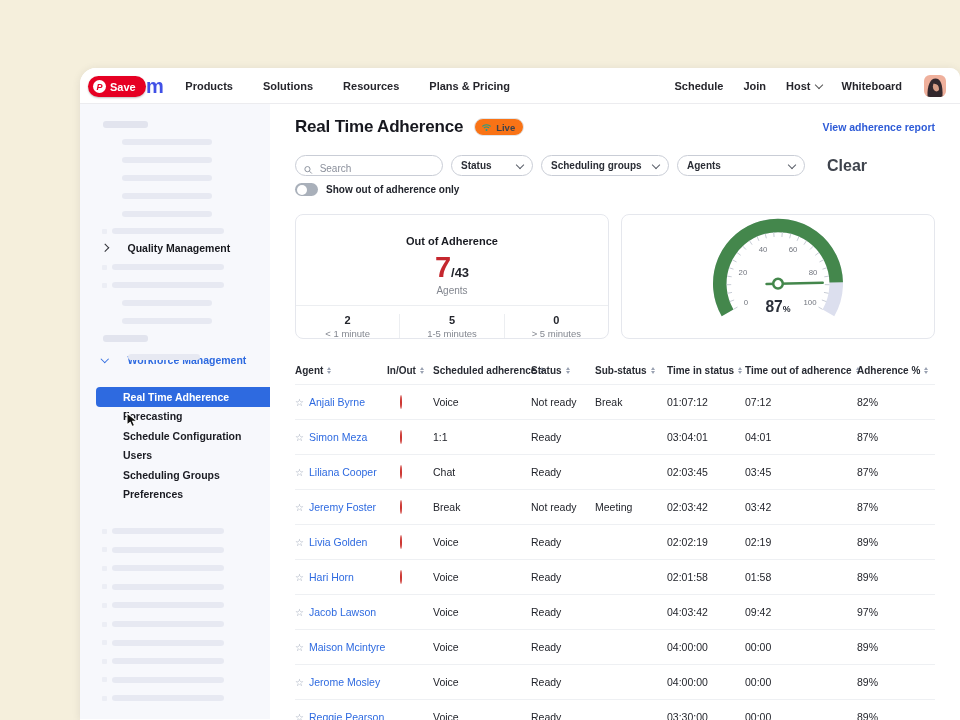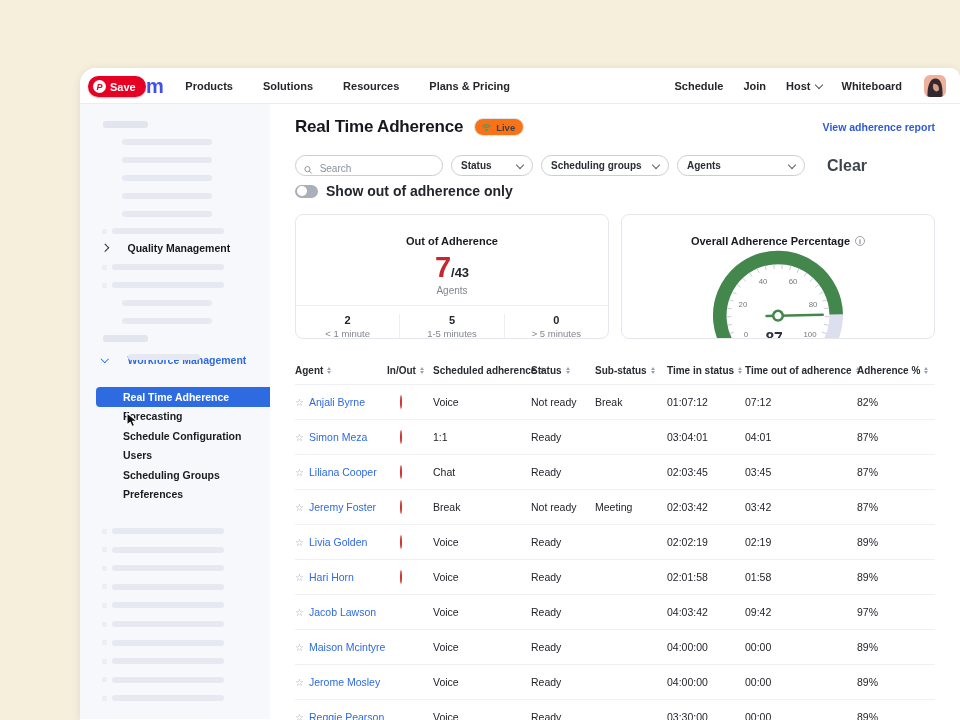--- a/index.html
+++ b/index.html
@@ -55,21 +55,21 @@
   .search input::placeholder{color:#8a8f9b}
   .select{height:21px;border:1px solid #c9cdd6;border-radius:11px;display:flex;align-items:center;
           justify-content:space-between;padding:0 9px;font-size:10px;font-weight:600;color:#2a2d35;
           box-sizing:border-box;background:#fff;cursor:pointer;flex:none}
   .select .chev{border-color:#5a5f69;margin:0 0 2px 8px}
   .clear{font-size:16px;font-weight:600;color:#3f444d;margin-left:14px;cursor:pointer}
 
   .toggle-row{position:absolute;top:79px;left:25px;display:flex;align-items:center;gap:8px}
   .toggle{width:23px;height:13px;border-radius:7px;background:#a9b0ba;position:relative;cursor:pointer}
   .toggle::after{content:"";position:absolute;left:1.5px;top:1.5px;width:10px;height:10px;border-radius:50%;background:#fff}
-  .toggle-label{font-size:14px;font-weight:600;color:#23262e}
+  .toggle-label{font-size:10px;font-weight:600;color:#23262e}
 
   .cards{position:absolute;top:110px;left:25px;right:25px;height:125px;display:flex;gap:12px}
   .card{flex:1;border:1px solid #e5e7ed;border-radius:8px;background:#fff;box-sizing:border-box;position:relative;overflow:hidden}
   .card-title{text-align:center;font-size:11px;font-weight:700;color:#191b22;margin-top:20px;
               display:flex;justify-content:center;gap:5px;align-items:center}
   .ooa-num{display:flex;justify-content:center;align-items:baseline;margin-top:6px}
   .ooa-big{font-size:29px;font-weight:700;color:#c5272e;line-height:1}
   .ooa-total{font-size:13px;font-weight:700;color:#23252c}
   .ooa-unit{text-align:center;font-size:10px;color:#82868f;margin-top:3px}
   .ooa-divider{border-top:1px solid #eceef1;margin-top:9px}
@@ -250,24 +250,20 @@
                 <div class="ooa-lbl">1-5 minutes</div>
               </div>
               <div class="ooa-col">
                 <div class="ooa-val">0</div>
                 <div class="ooa-lbl">&gt; 5 minutes</div>
               </div>
             </div>
         </div>
 
         <div class="card">
-          <div class="card-title">
-            <span>Overall Adherence Percentage</span>
-            <span class="info">i</span>
-          </div>
           <div class="gauge-wrap">
               <svg viewBox="-72 -66 144 100" width="150" height="104">
                 <path d="M -48.50 28.00 A 56 56 0 1 1 48.50 28.00" fill="none" stroke="#dcdfee" stroke-width="13"></path>
                 <path d="M -48.50 28.00 A 56 56 0 1 1 55.99 -1.17" fill="none" stroke="#44874c" stroke-width="13"></path>
                 <line x1="-38.97" y1="22.50" x2="-42.87" y2="24.75" stroke="#c3c8d2" stroke-width="0.9"></line>
                 <line x1="-42.18" y1="15.69" x2="-46.40" y2="17.25" stroke="#c3c8d2" stroke-width="0.9"></line>
                 <line x1="-44.20" y1="8.43" x2="-48.62" y2="9.28" stroke="#c3c8d2" stroke-width="0.9"></line>
                 <line x1="-44.99" y1="0.94" x2="-49.49" y2="1.04" stroke="#c3c8d2" stroke-width="0.9"></line>
                 <line x1="-44.52" y1="-6.57" x2="-48.97" y2="-7.23" stroke="#c3c8d2" stroke-width="0.9"></line>
                 <line x1="-42.80" y1="-13.91" x2="-47.08" y2="-15.30" stroke="#c3c8d2" stroke-width="0.9"></line>

